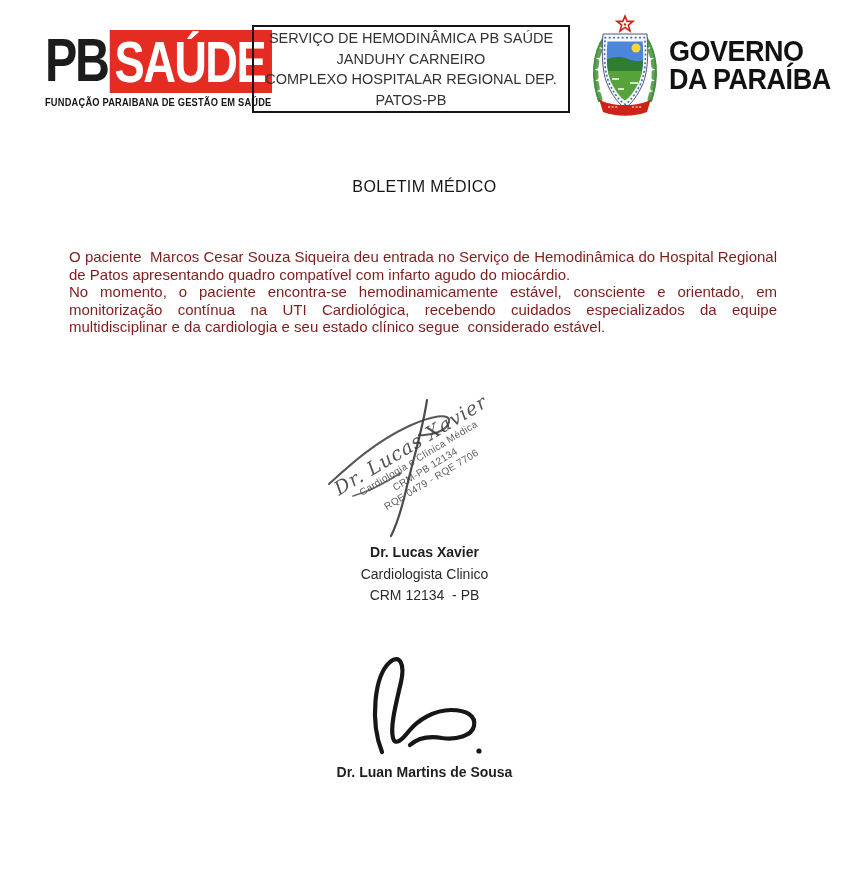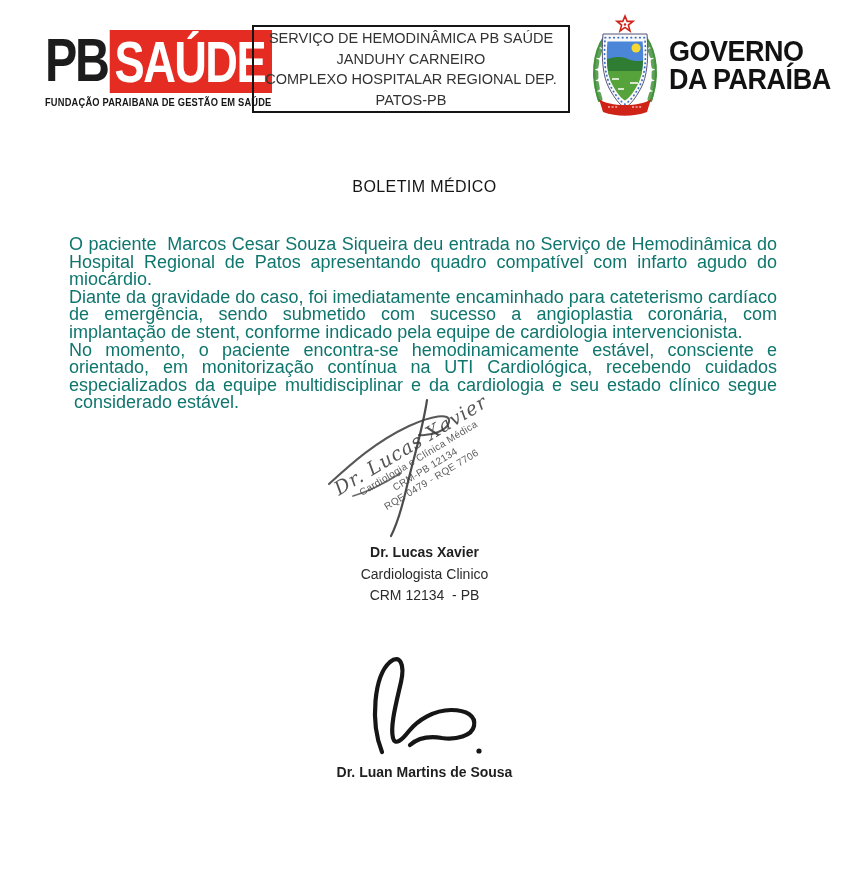--- a/index.html
+++ b/index.html
@@ -52,22 +52,22 @@
 
   
   .doc-title {
     position: absolute; top: 170px; left: 0; right: 0; margin: 8px;
     text-align: center; font-size: 16px; font-weight: 400;
     letter-spacing: 0.4px; color: #151515;
   }
 
   
   .body-text {
-    position: absolute; left: 69px; top: 236px; width: 708px;
-    font-size: 18px; line-height: 17.6px; color: #0f766e;
+    position: absolute; left: 69px; top: 248px; width: 708px;
+    font-size: 15px; line-height: 17.6px; color: #7f1d1d;
     text-align: justify;
   }
   .body-text p { margin: 0; }
 
   
   .stamp { position: absolute; left: 323px; top: 398px; width: 194px; height: 140px; }
   .stamp-text {
     position: absolute; left: 8px; top: 34px; width: 178px;
     transform: rotate(-31deg); text-align: center; opacity: 0.88;
   }
@@ -145,21 +145,20 @@
     <div class="gov-text">
       <div>GOVERNO</div>
       <div>DA PARAÍBA</div>
     </div>
   </div>
 
   <h1 class="doc-title">BOLETIM MÉDICO</h1>
 
   <section class="body-text">
     <p>O paciente &nbsp;Marcos Cesar Souza Siqueira deu entrada no Serviço de Hemodinâmica do Hospital Regional de Patos apresentando quadro compatível com infarto agudo do miocárdio.</p>
-    <p>Diante da gravidade do caso, foi imediatamente encaminhado para cateterismo cardíaco de emergência, sendo submetido com sucesso a angioplastia coronária, com implantação de stent, conforme indicado pela equipe de cardiologia intervencionista.</p>
     <p>No momento, o paciente encontra-se hemodinamicamente estável, consciente e orientado, em monitorização contínua na UTI Cardiológica, recebendo cuidados especializados da equipe multidisciplinar e da cardiologia e seu estado clínico segue &nbsp;considerado estável.</p>
   </section>
 
   <div class="stamp">
     <div class="stamp-text">
       <div class="stamp-script">Dr. Lucas Xavier</div>
       <div class="stamp-small">Cardiologia e Clínica Médica</div>
       <div class="stamp-small">CRM-PB 12134</div>
       <div class="stamp-small">RQE 0479 - RQE 7706</div>
     </div>

